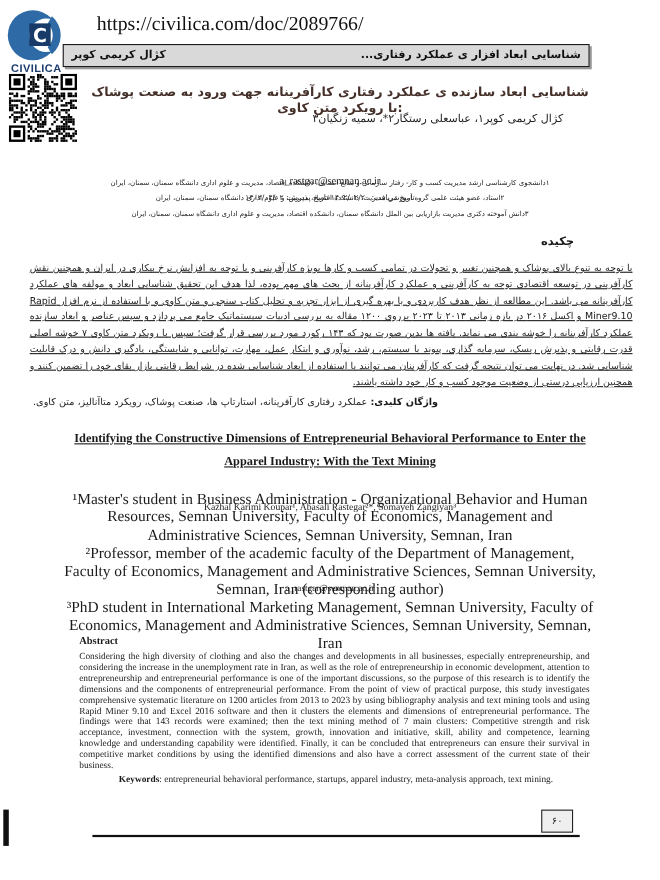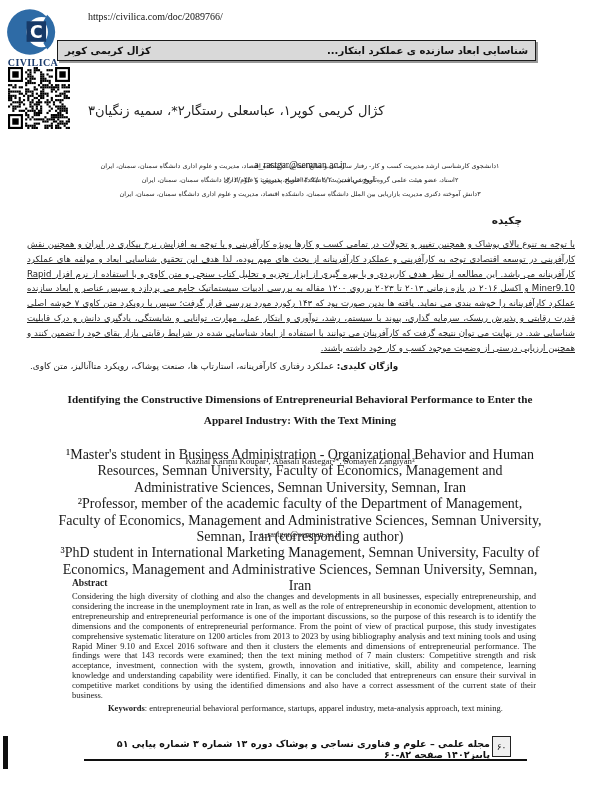--- a/index.html
+++ b/index.html
@@ -7,60 +7,60 @@
   .page {
     position:relative; width:600px; height:800px; margin:0 auto;
     background:#ffffff; overflow:hidden;
     font-family:"Liberation Serif","DejaVu Serif",serif; color:#1a1a1a;
   }
   .abs { position:absolute; }
 
   
   .logo-svg { position:absolute; left:6px; top:5px; width:52px; height:52px; }
   .logo-word { position:absolute; left:0; top:57px; width:66px; text-align:center;
-    font-family:Liberation Serif, serif; font-weight:bold; font-size:10px;
+    font-family:Liberation Sans, sans-serif; font-weight:bold; font-size:10px;
     letter-spacing:.4px; color:#1d3d6e; }
-  .url { left:88px; top:11px; font-size:10px; color:#111; cursor:pointer; }
+  .url { left:88px; top:11px; font-size:18px; color:#111; cursor:pointer; }
   .title-bar {
     left:57px; top:40px; width:479px; height:21px; background:#d9d9d9;
     border:1px solid #1b1b1b; box-shadow:2px 2px 0 rgba(70,70,70,.55);
     display:flex; justify-content:space-between; align-items:center;
     direction:rtl; padding:0 7px;
     font-family:"DejaVu Sans",sans-serif; font-weight:bold; font-size:10px; color:#111;
   }
   .qr-svg { position:absolute; left:8px; top:67px; width:62px; height:62px; }
 
   
   .fa { direction:rtl; font-family:"DejaVu Sans",sans-serif; }
   .fa-title { left:78px; top:76px; width:462px; text-align:center; font-weight:bold;
     font-size:11.5px; color:#45302a; line-height:15px; }
-  .fa-authors { left:88px; top:103px; width:400px; text-align:left; font-size:13px; color:#222; }
+  .fa-authors { left:112px; top:103px; width:400px; text-align:right; font-size:10px; color:#222; }
   .fa-affs { left:64px; top:115px; width:472px; text-align:center; font-size:6.4px;
     color:#222; line-height:14.2px;margin-top:44px; }
   .fa-email { left:150px; top:160px; width:300px; text-align:center; font-size:9.5px; cursor:pointer; }
   .fa-dates { left:150px; top:176px; width:300px; text-align:center; font-size:7px; color:#222; }
   .fa-abs-head { top:214px; right:78px; font-weight:bold; font-size:10.5px; }
   .fa-abstract { left:27px; top:237px; width:548px; text-align:justify; font-size:8.6px;
     line-height:14.8px; color:#1c1c1c;text-decoration:underline; }
   .fa-keywords { left:30px; top:341px; width:540px; text-align:left; font-size:8.8px;margin-top:20px; }
 
   
   .en-title { left:62px; top:389px; width:476px; text-align:center; font-weight:bold;
-    font-size:11.2px; line-height:20.5px; }
+    font-size:11.2px; line-height:20.5px;text-decoration:underline; }
   .en-authors { left:62px; top:432px; width:476px; text-align:center; font-size:8.8px;margin-top:24px; }
   .en-affs { left:58px; top:447px; width:484px; text-align:center; font-size:14px; line-height:16.4px; }
   .en-email { left:62px; top:530px; width:476px; text-align:center; font-size:8.4px; cursor:pointer; }
   .en-abs-head { left:72px; top:578px; font-weight:bold; font-size:9.5px; }
   .en-abstract { left:72px; top:592px; width:464px; text-align:justify; font-size:8.5px; line-height:9.9px; }
   .en-keywords { left:72px; top:703px; width:464px; font-size:8.5px;padding-left:36px; }
   .bold { font-weight:bold; }
 
   
   .footer-artifact { left:3px; top:736px; width:5px; height:33px; background:#101010; }
-  .footer-box { left:492px; top:736px; width:19px; height:21px; border:1px solid #222;
+  .footer-box { left:492px; top:736px; width:29px; height:21px; border:1px solid #222;
     background:#efefef; text-align:center; line-height:20px; font-size:9px;
     font-family:"DejaVu Sans",sans-serif; }
   .footer-text { left:84px; top:738px; width:406px; direction:rtl; text-align:right;
     font-family:"DejaVu Sans",sans-serif; font-weight:600; font-size:9.5px; color:#111; }
   .footer-rule { left:84px; top:759px; width:443px; height:1.5px; background:#101010; }
 </style>
 </head>
 <body>
 
 <div class="page">
@@ -70,21 +70,21 @@
     <circle cx="33" cy="25" r="14" fill="#ffffff"></circle>
     <path d="M38 9 A21 21 0 0 1 38 41 L34.5 35 A14 14 0 0 0 34.5 15 Z" fill="#2e6ba6"></path>
     <rect x="19" y="15" width="18" height="19" fill="#173a68"></rect>
     <text x="28" y="30.5" text-anchor="middle" font-size="16" font-weight="bold" font-family="DejaVu Sans, sans-serif" fill="#ffffff">C</text>
   </svg>
   <div class="logo-word">CIVILICA</div>
 
   <div class="abs url">https://civilica.com/doc/2089766/</div>
 
   <div class="abs title-bar">
-    <span>شناسایی ابعاد سازنده ی عملکرد ابتکار...</span>
+    <span>شناسایی ابعاد افزار ی عملکرد رفتاری...</span>
     <span>کژال کریمی کوپر</span>
   </div>
 
   <svg class="qr-svg" id="qr" viewBox="0 0 29 29">
       <rect x="0" y="0" width="29" height="29" fill="#ffffff"></rect>
       <rect x="12" y="0" width="1" height="1" fill="#000"></rect>
       <rect x="13" y="0" width="1" height="1" fill="#000"></rect>
       <rect x="9" y="1" width="1" height="1" fill="#000"></rect>
       <rect x="10" y="1" width="1" height="1" fill="#000"></rect>
       <rect x="12" y="1" width="1" height="1" fill="#000"></rect>
@@ -403,20 +403,21 @@
       <rect x="1" y="1" width="5" height="5" fill="#fff"></rect>
       <rect x="2" y="2" width="3" height="3" fill="#000"></rect>
       <rect x="22" y="0" width="7" height="7" fill="#000"></rect>
       <rect x="23" y="1" width="5" height="5" fill="#fff"></rect>
       <rect x="24" y="2" width="3" height="3" fill="#000"></rect>
       <rect x="0" y="22" width="7" height="7" fill="#000"></rect>
       <rect x="1" y="23" width="5" height="5" fill="#fff"></rect>
       <rect x="2" y="24" width="3" height="3" fill="#000"></rect>
     </svg>
 
+  <div class="abs fa fa-title">شناسایی ابعاد سازنده ی عملکرد رفتاری کارآفرینانه جهت ورود به صنعت پوشاک :با رویکرد متن کاوی</div>
   <div class="abs fa fa-authors">کژال کریمی کوپر۱، عباسعلی رستگار۲*، سمیه زنگیان۳</div>
   <div class="abs fa fa-affs">
     <div>۱دانشجوی کارشناسی ارشد مدیریت کسب و کار- رفتار سازمانی و منابع انسانی، دانشکده اقتصاد، مدیریت و علوم اداری دانشگاه سمنان، سمنان، ایران</div>
     <div>۲استاد، عضو هیئت علمی گروه آموزشی مدیریت، دانشکده اقتصاد، مدیریت و علوم اداری دانشگاه سمنان، سمنان، ایران</div>
     <div>۳دانش آموخته دکتری مدیریت بازاریابی بین الملل دانشگاه سمنان، دانشکده اقتصاد، مدیریت و علوم اداری دانشگاه سمنان، سمنان، ایران</div>
   </div>
   <div class="abs fa-email">a_rastgar@semnan.ac.ir</div>
   <div class="abs fa fa-dates">تاریخ دریافت: ۱۴۰۲/۰۲/۲۰ تاریخ پذیرش: ۱۴۰۲/۰۴/۰۲</div>
 
   <div class="abs fa fa-abs-head">چکیده</div>
@@ -435,16 +436,15 @@
   <div class="abs en-email">a_rastgar@semnan.ac.ir</div>
 
   <div class="abs en-abs-head">Abstract</div>
   <div class="abs en-abstract">Considering the high diversity of clothing and also the changes and developments in all businesses, especially entrepreneurship, and considering the increase in the unemployment rate in Iran, as well as the role of entrepreneurship in economic development, attention to entrepreneurship and entrepreneurial performance is one of the important discussions, so the purpose of this research is to identify the dimensions and the components of entrepreneurial performance.  From the point of view of practical purpose, this study investigates comprehensive systematic literature on 1200 articles from 2013 to 2023 by using bibliography analysis and text mining tools and using Rapid Miner 9.10 and Excel 2016 software and then it clusters the elements and dimensions of entrepreneurial performance. The findings were that 143 records were examined; then the text mining method of 7 main clusters: Competitive strength and risk acceptance, investment, connection with the system, growth, innovation and initiative, skill, ability and competence, learning knowledge and understanding capability were identified. Finally, it can be concluded that entrepreneurs can ensure their survival in competitive market conditions by using the identified dimensions and also have a correct assessment of the current state of their business.</div>
   <div class="abs en-keywords">
     <span class="bold">Keywords</span><span>: entrepreneurial behavioral performance, startups, apparel industry, meta-analysis approach, text mining.</span>
   </div>
 
   <div class="abs footer-artifact"></div>
   <div class="abs footer-box">۶۰</div>
-  <div class="abs footer-text">مجله علمی – علوم و فناوری نساجی و پوشاک   دوره ۱۳   شماره ۳   شماره پیاپی ۵۱   پاییز۱۴۰۲   صفحه ۸۲-۶۰</div>
   <div class="abs footer-rule"></div>
 
 </div>
 
 </body></html>

